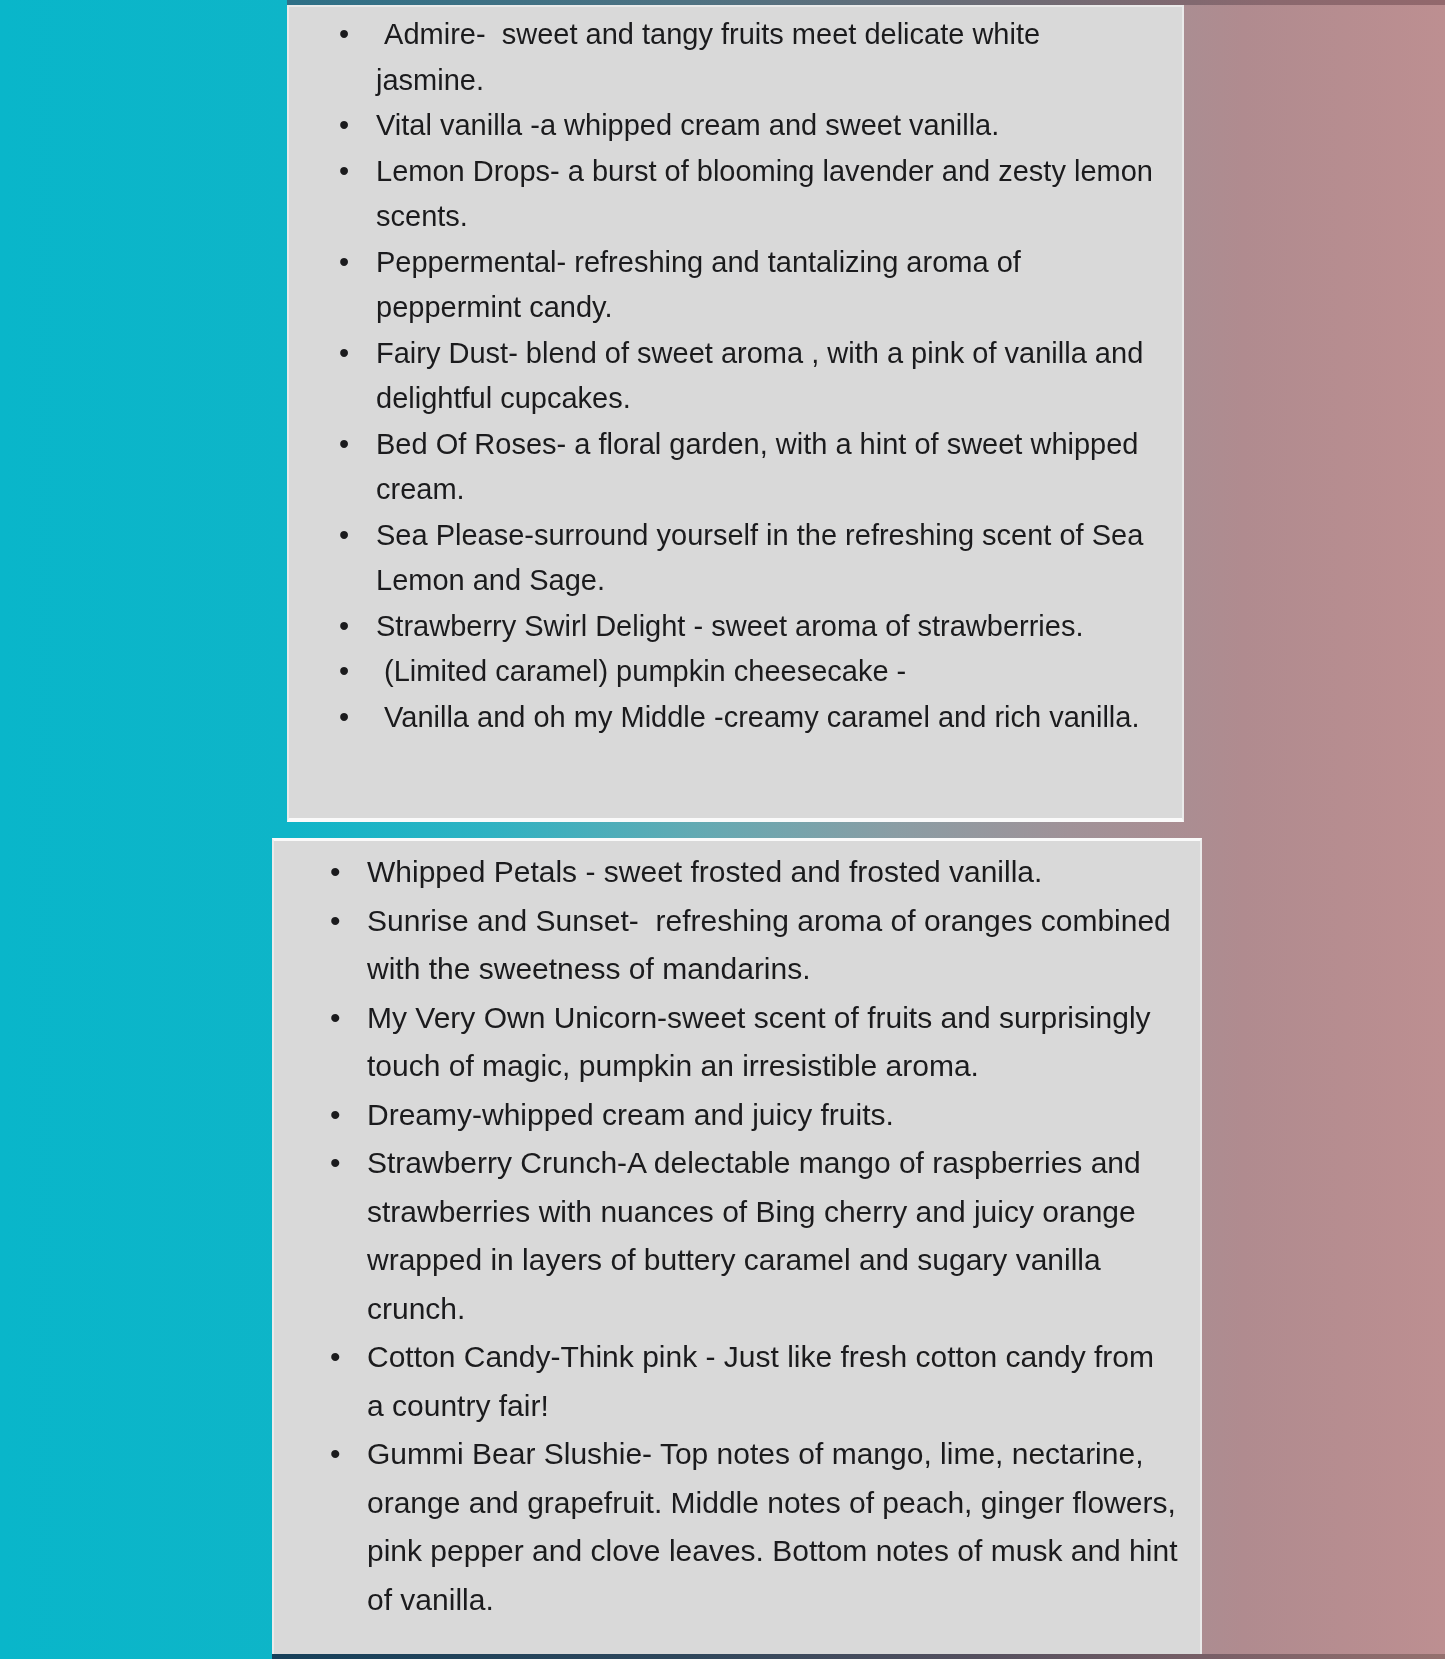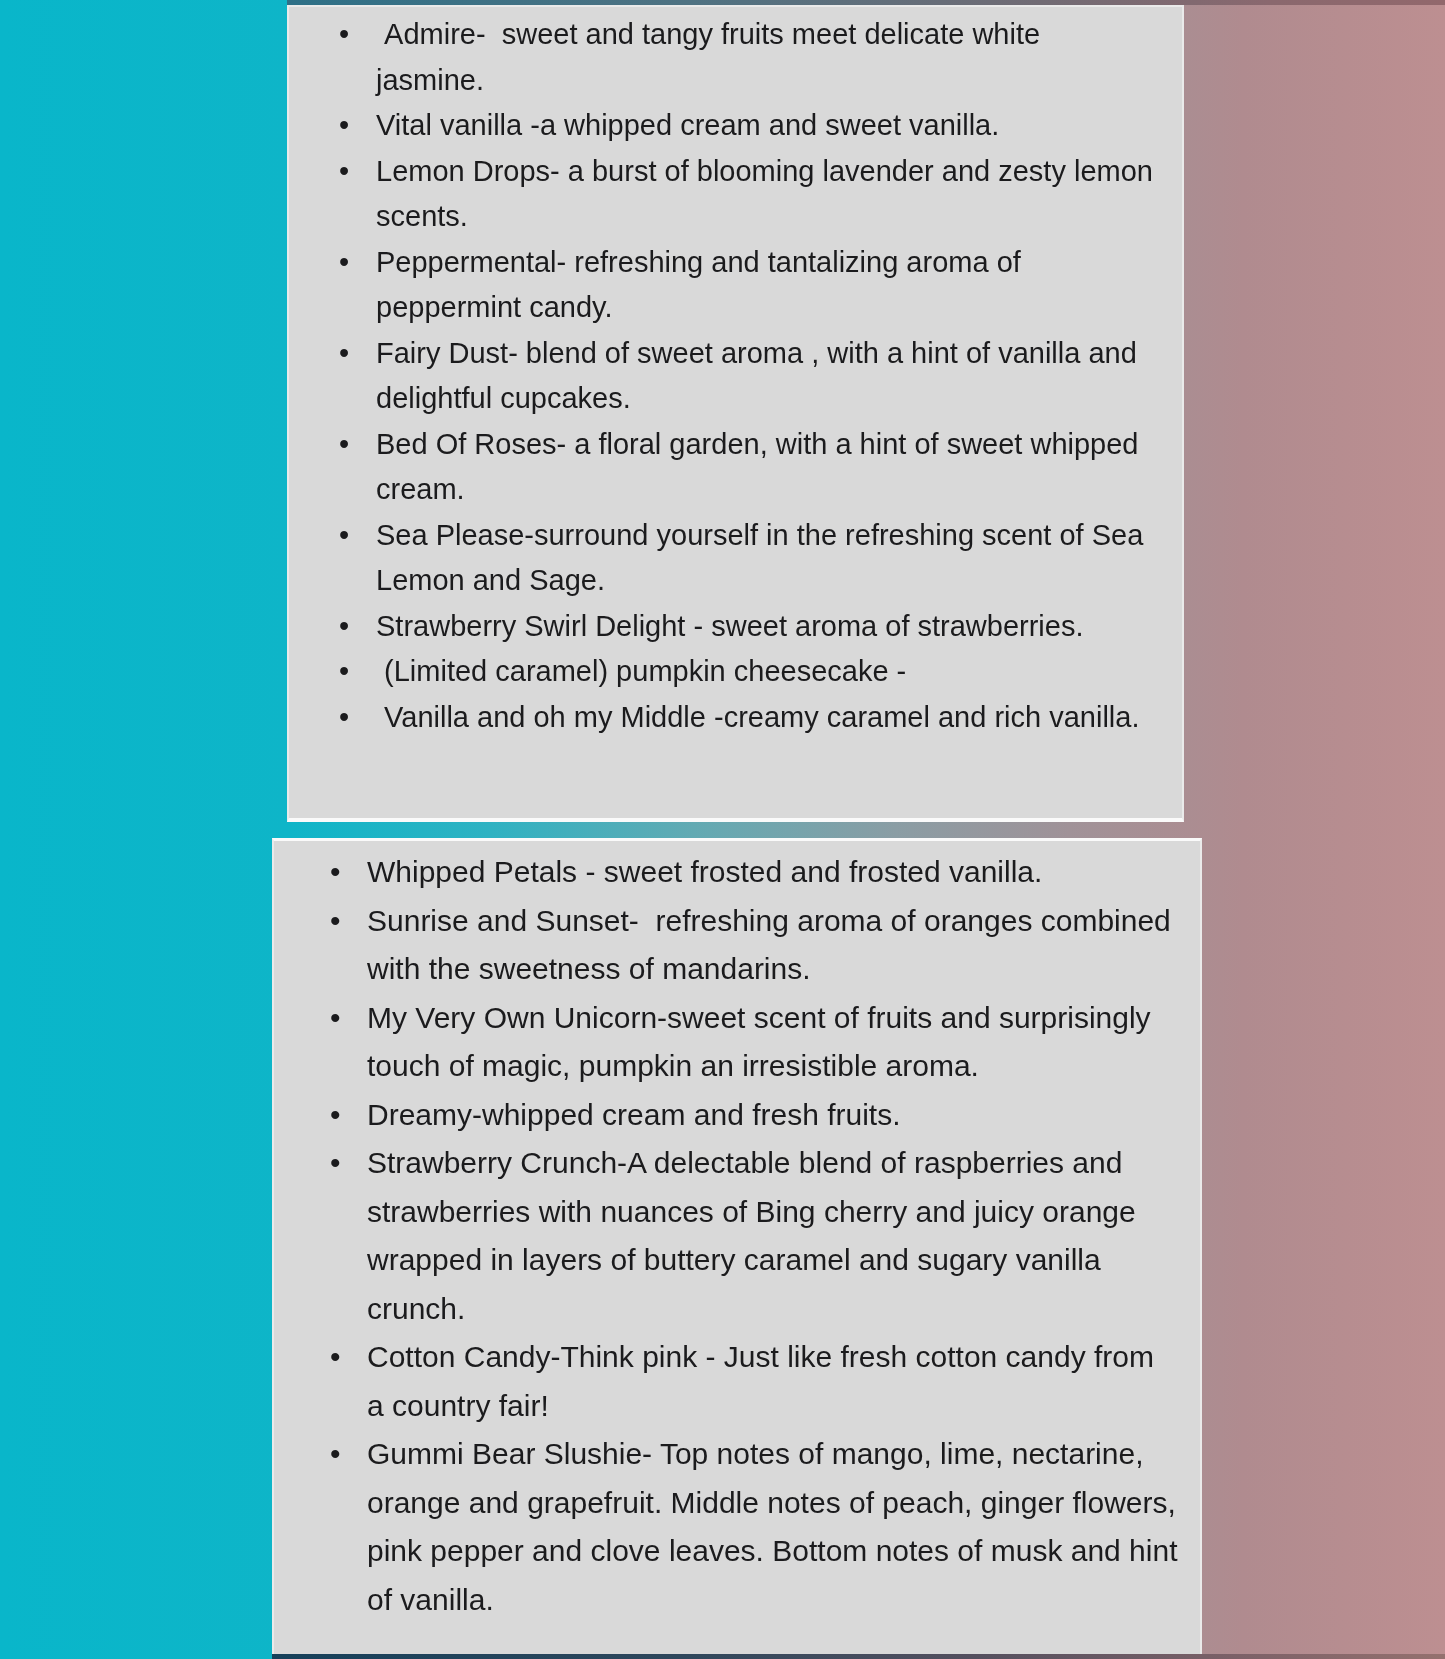--- a/index.html
+++ b/index.html
@@ -93,21 +93,21 @@
         <li>
           <span class="bullet">•</span>
           <span class="item-text">Lemon Drops- a burst of blooming lavender and zesty lemon scents.</span>
         </li>
         <li>
           <span class="bullet">•</span>
           <span class="item-text">Peppermental- refreshing and tantalizing aroma of peppermint candy.</span>
         </li>
         <li>
           <span class="bullet">•</span>
-          <span class="item-text">Fairy Dust- blend of sweet aroma , with a hint of vanilla and delightful cupcakes.</span>
+          <span class="item-text">Fairy Dust- blend of sweet aroma , with a pink of vanilla and delightful cupcakes.</span>
         </li>
         <li>
           <span class="bullet">•</span>
           <span class="item-text">Bed Of Roses- a floral garden, with a hint of sweet whipped cream.</span>
         </li>
         <li>
           <span class="bullet">•</span>
           <span class="item-text">Sea Please-surround yourself in the refreshing scent of Sea Lemon and Sage.</span>
         </li>
         <li>
@@ -134,25 +134,25 @@
         <li>
           <span class="bullet">•</span>
           <span class="item-text">Sunrise and Sunset-  refreshing aroma of oranges combined with the sweetness of mandarins.</span>
         </li>
         <li>
           <span class="bullet">•</span>
           <span class="item-text">My Very Own Unicorn-sweet scent of fruits and surprisingly touch of magic, pumpkin an irresistible aroma.</span>
         </li>
         <li>
           <span class="bullet">•</span>
-          <span class="item-text">Dreamy-whipped cream and fresh fruits.</span>
+          <span class="item-text">Dreamy-whipped cream and juicy fruits.</span>
         </li>
         <li>
           <span class="bullet">•</span>
-          <span class="item-text">Strawberry Crunch-A delectable blend of raspberries and strawberries with nuances of Bing cherry and juicy orange wrapped in layers of buttery caramel and sugary vanilla crunch.</span>
+          <span class="item-text">Strawberry Crunch-A delectable mango of raspberries and strawberries with nuances of Bing cherry and juicy orange wrapped in layers of buttery caramel and sugary vanilla crunch.</span>
         </li>
         <li>
           <span class="bullet">•</span>
           <span class="item-text">Cotton Candy-Think pink - Just like fresh cotton candy from a country fair!</span>
         </li>
         <li>
           <span class="bullet">•</span>
           <span class="item-text">Gummi Bear Slushie- Top notes of mango, lime, nectarine, orange and grapefruit. Middle notes of peach, ginger flowers, pink pepper and clove leaves. Bottom notes of musk and hint of vanilla.</span>
         </li>
       </ul>

